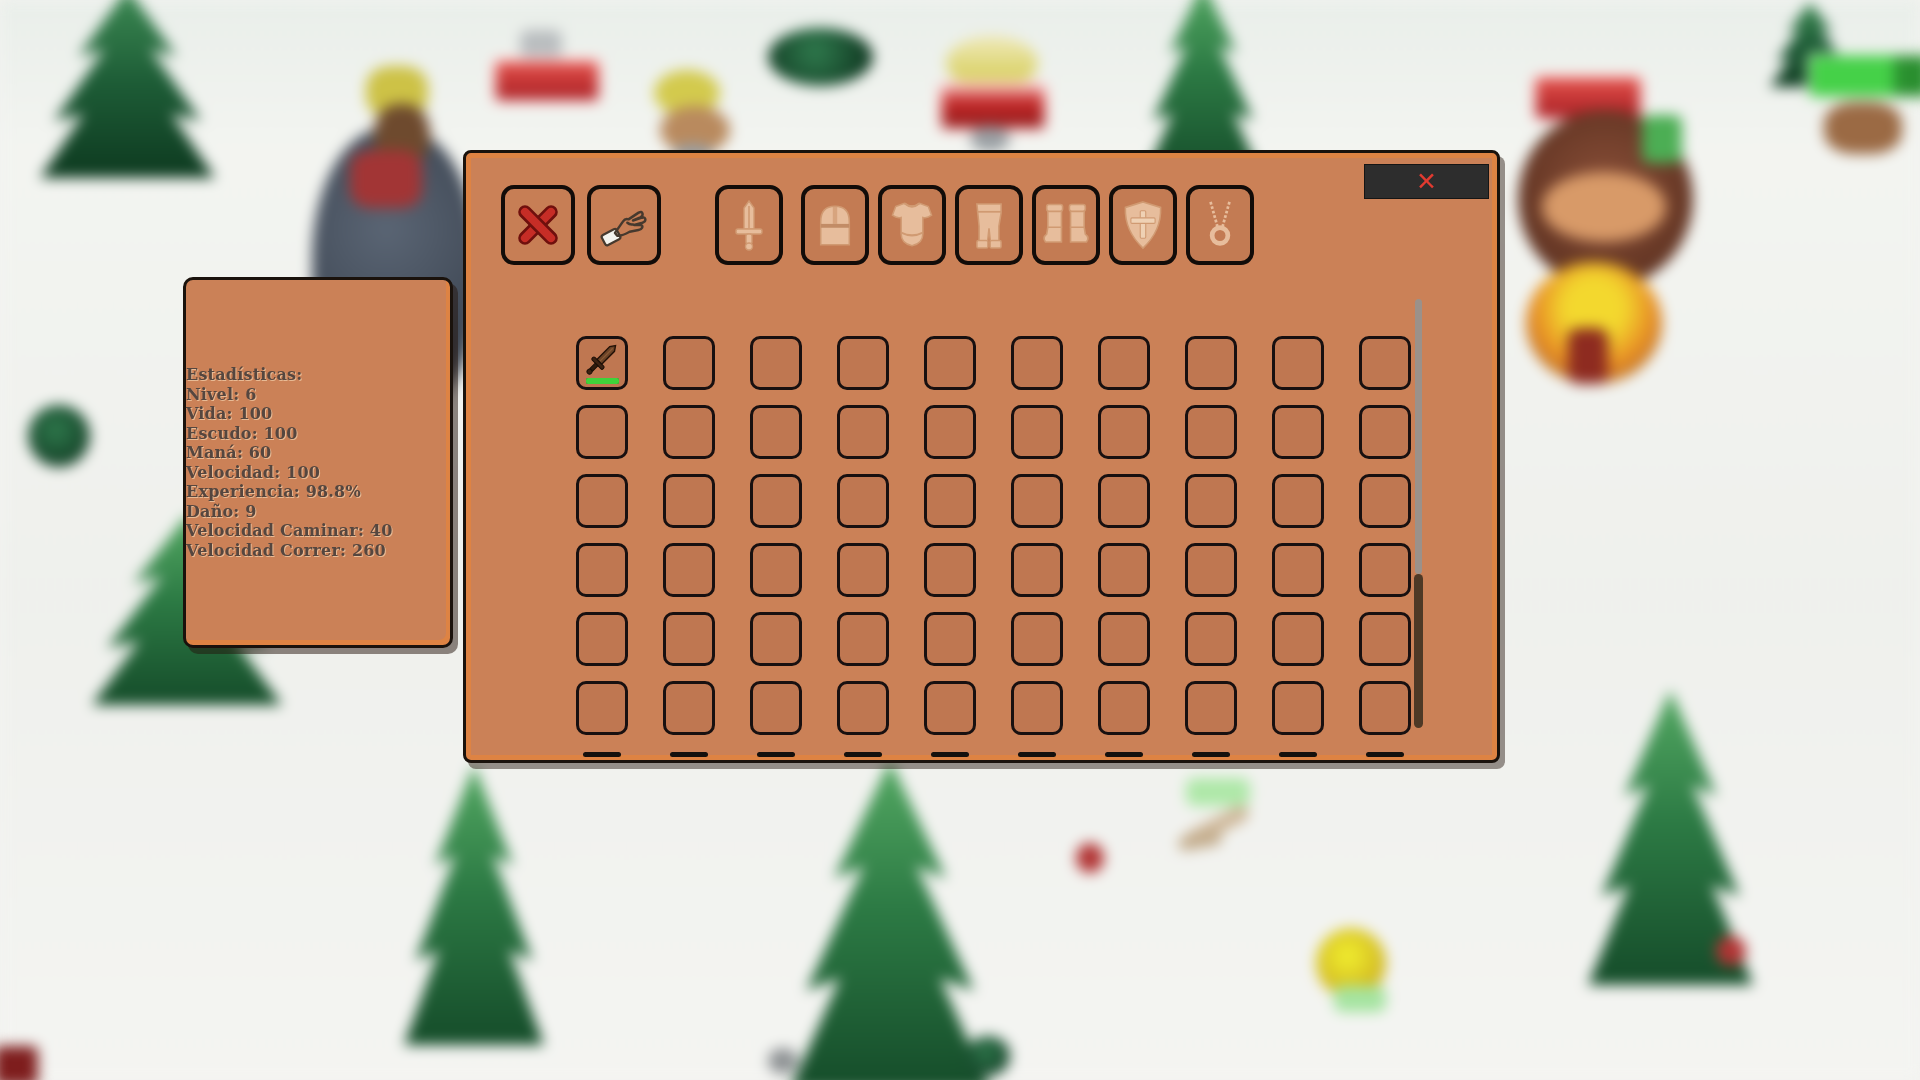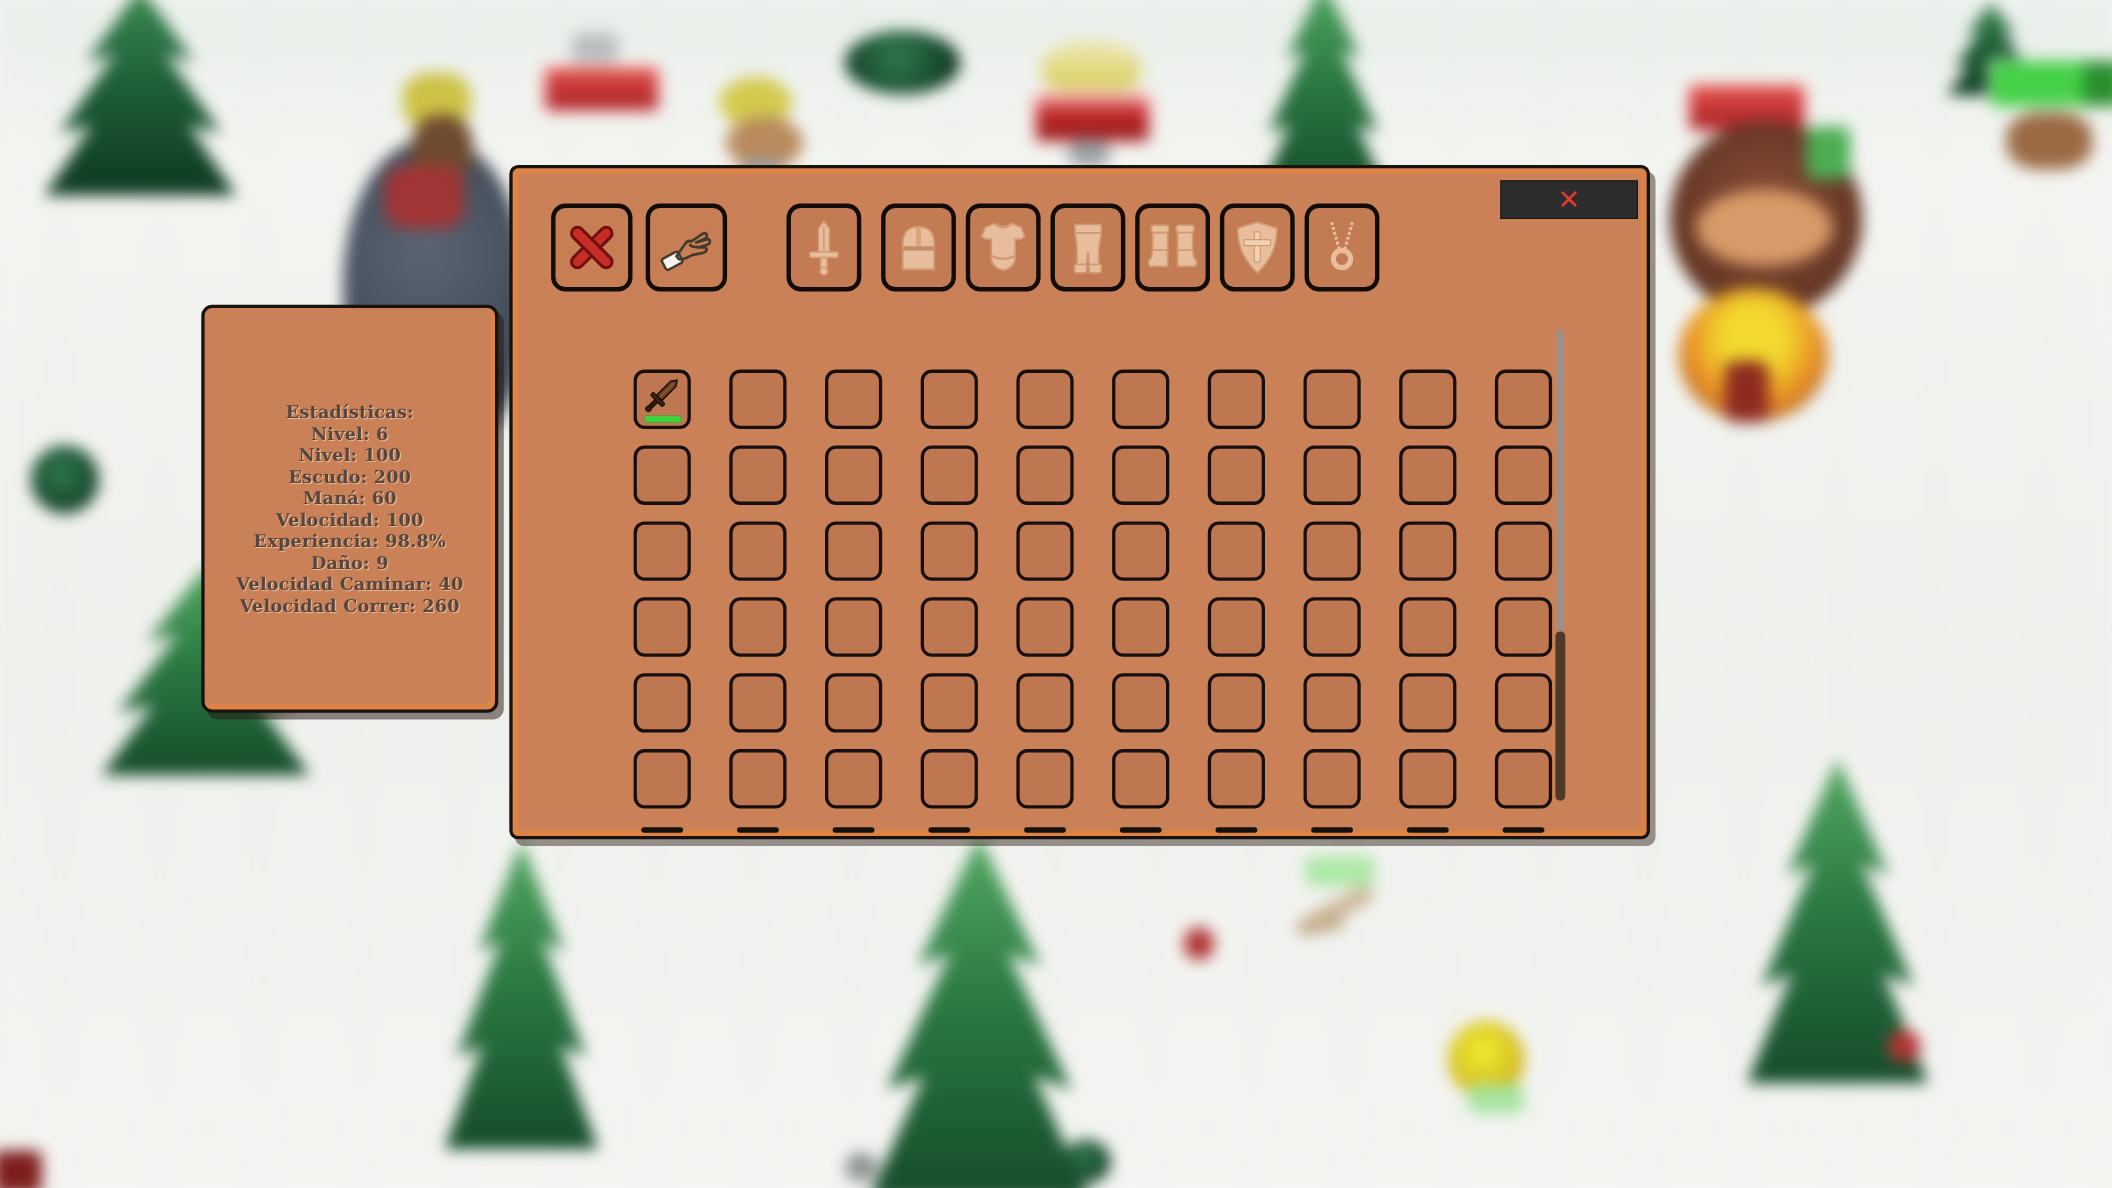--- a/index.html
+++ b/index.html
@@ -18,21 +18,21 @@
   .pine.dark{background:linear-gradient(180deg,#3c8a53 0%,#1d5c36 50%,#0f3d22 95%);}
   .bush{border-radius:50%;background:radial-gradient(circle at 45% 40%,#2f7a4d,#113a23 80%);}
   .hbar{border-radius:4px;}
   .blob{border-radius:50%;}
 
   
   .panel{position:absolute;background:var(--panel-fill);border:3px solid var(--panel-outline);
      box-sizing:border-box;}
   .stats-panel{left:183px;top:277px;width:270px;height:371px;border-radius:10px;
      box-shadow:5px 6px 0 rgba(35,20,12,.5), inset -4px -5px 0 var(--panel-edge-highlight);
-     display:flex;flex-direction:column;justify-content:center;text-align:center;z-index:5;}
+     display:flex;flex-direction:column;justify-content:center;z-index:5;}
   .stats-panel .line{font-size:16px;line-height:19.5px;font-weight:bold;
      color:var(--stats-text);text-shadow:1px 1px 0 rgba(242,205,168,.75);letter-spacing:.2px;}
   .main-panel{left:463px;top:150px;width:1037px;height:613px;border-radius:8px;
      box-shadow:5px 6px 0 rgba(35,20,12,.45), inset 0 0 0 5px var(--panel-edge-highlight);z-index:5;}
   .main-panel>*{position:absolute;box-sizing:border-box;}
 
   .tool-btn{top:32px;width:74px;height:80px;border:4px solid #120c09;border-radius:13px;
      background:rgba(0,0,0,.02);display:flex;align-items:center;justify-content:center;cursor:pointer;}
   .equip-slot{top:32px;width:68px;height:80px;border:4px solid #120c09;border-radius:13px;
      background:rgba(0,0,0,.04);display:flex;align-items:center;justify-content:center;}
@@ -114,22 +114,22 @@
   <div class="blob" style="left:1076px;top:843px;width:28px;height:30px;background:#b13434;"></div>
   <div class="blob" style="left:1716px;top:936px;width:30px;height:30px;background:#b13434;"></div>
   <div class="blob" style="left:768px;top:1048px;width:30px;height:26px;background:#8e9294;"></div>
   <div style="left:-6px;top:1046px;width:44px;height:40px;border-radius:6px;background:#7e1d1d;"></div>
 </div>
 
 <div class="panel stats-panel">
   <div class="line">Estadísticas:</div>
   <div>
       <div class="line">Nivel: 6</div>
-      <div class="line">Nivel: 100</div>
-      <div class="line">Escudo: 200</div>
+      <div class="line">Vida: 100</div>
+      <div class="line">Escudo: 100</div>
       <div class="line">Maná: 60</div>
       <div class="line">Velocidad: 100</div>
       <div class="line">Experiencia: 98.8%</div>
       <div class="line">Daño: 9</div>
       <div class="line">Velocidad Caminar: 40</div>
       <div class="line">Velocidad Correr: 260</div>
     </div>
 </div>
 
 <div class="panel main-panel">

